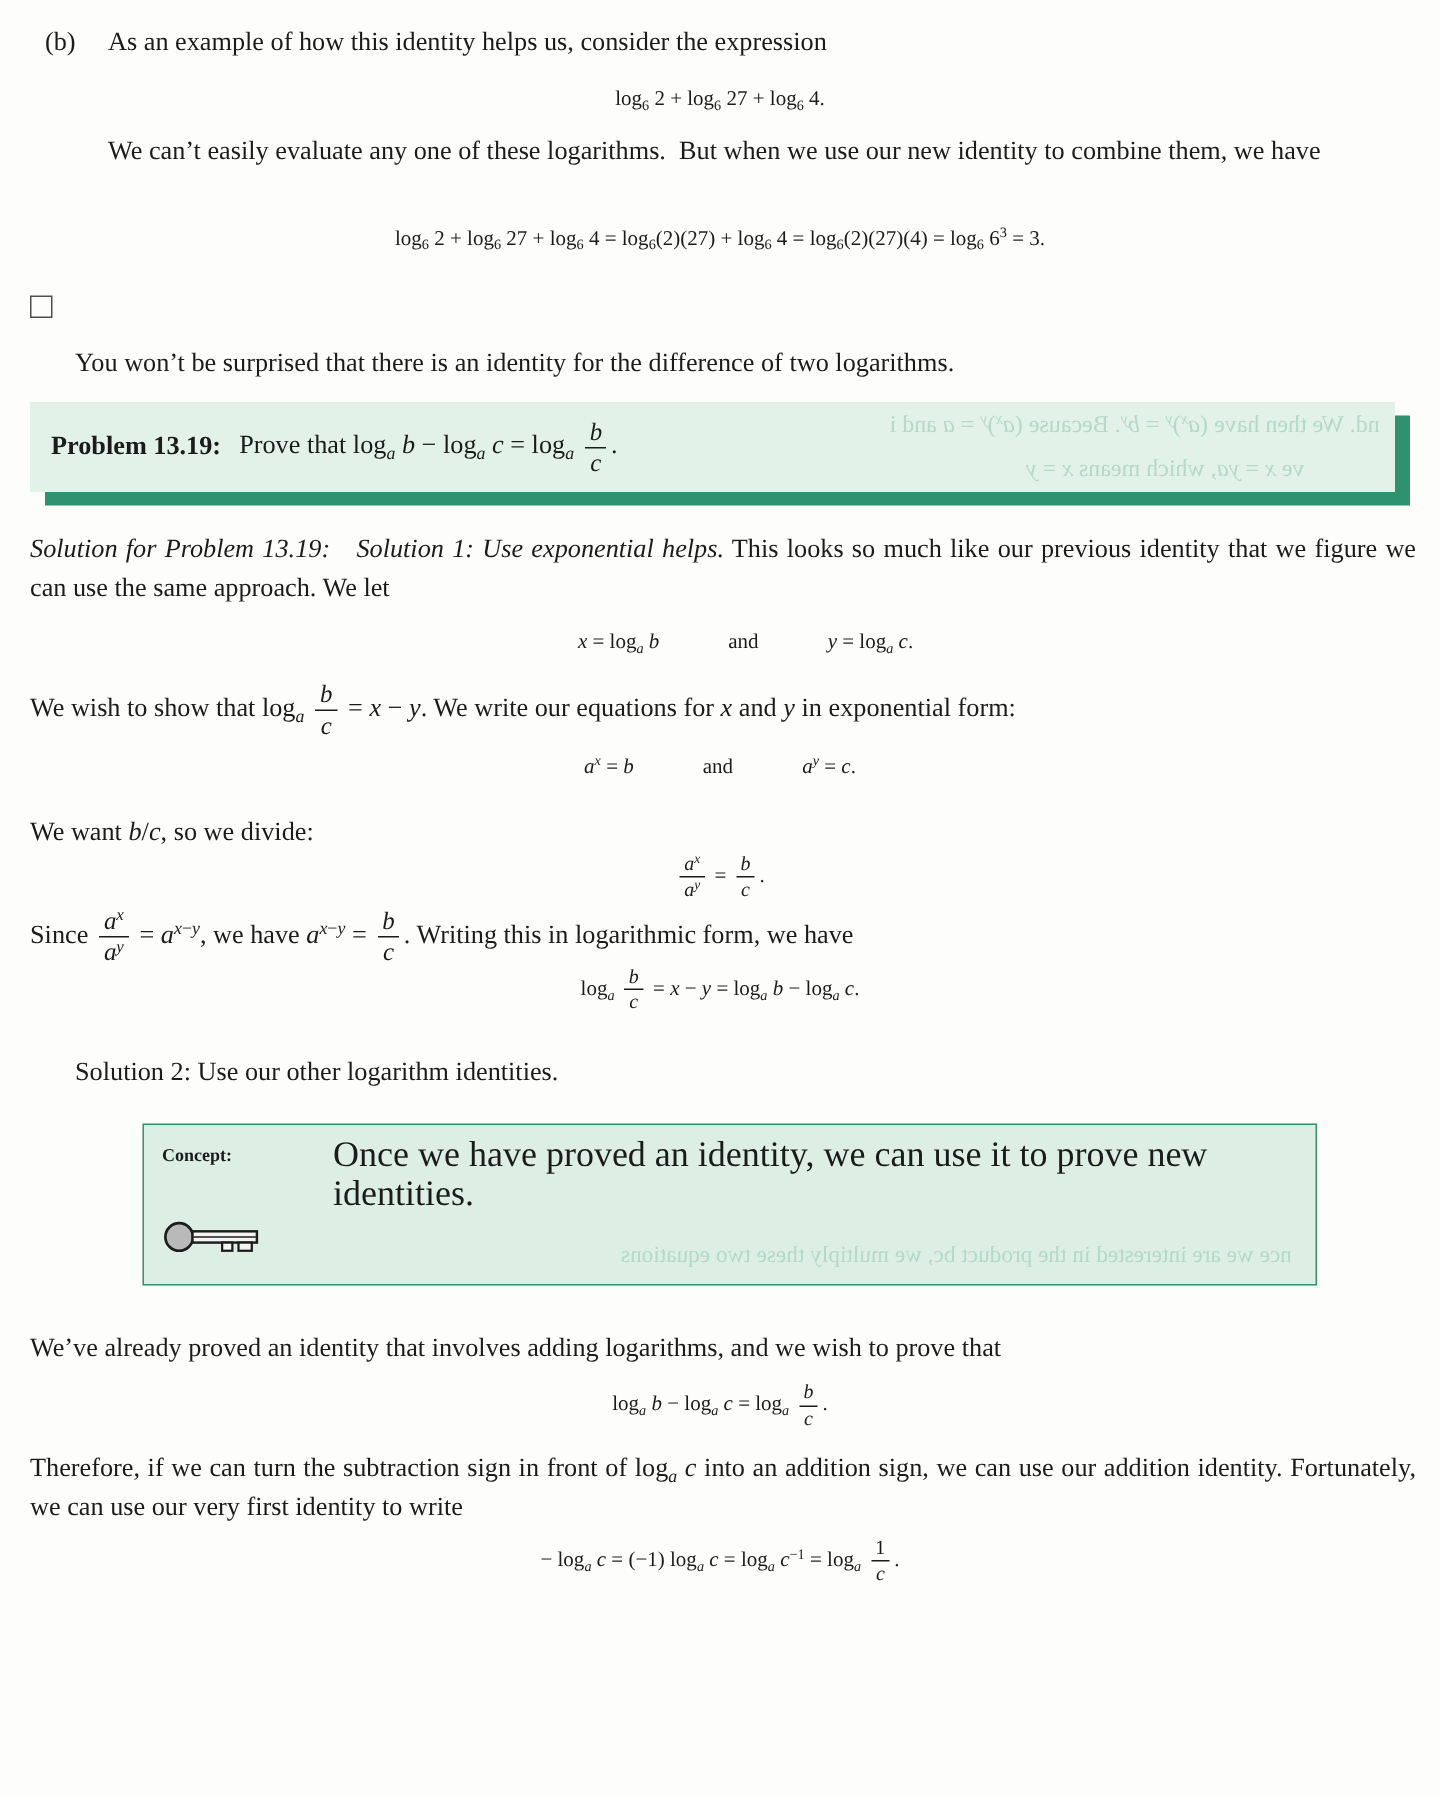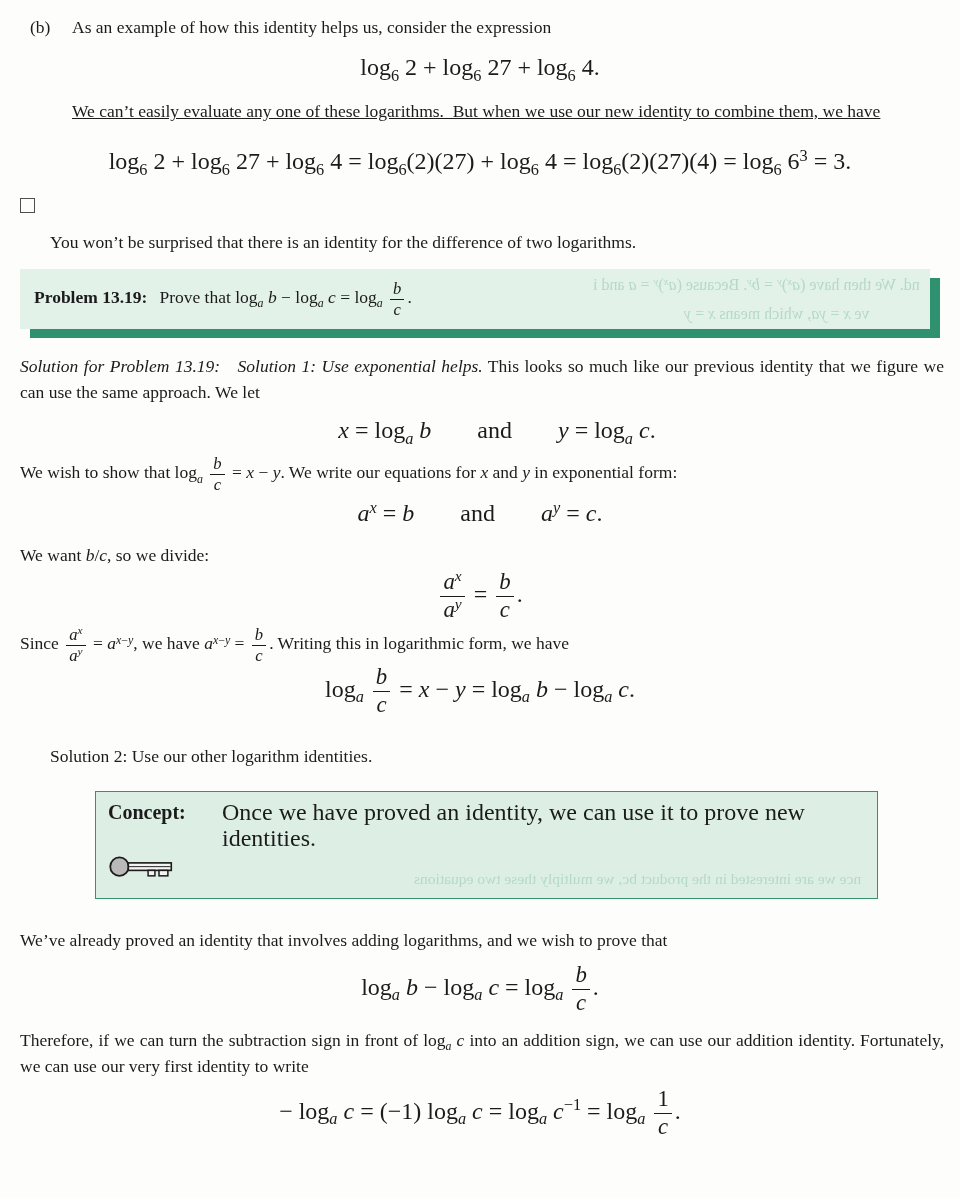--- a/index.html
+++ b/index.html
@@ -12,24 +12,24 @@
     font-size:17.5px;
     line-height:26px;
     overflow:hidden;
   }
   i { font-style:italic; }
   sub { font-size:0.68em; vertical-align:-0.35em; line-height:0; }
   sup { font-size:0.68em; vertical-align:0.5em; line-height:0; }
   .item-b { display:flex; padding-top:14px; margin:0 16px 0 30px; }
   .item-b .blabel { width:42px; flex:none; }
   .item-b .btext { flex:1; }
-  .display { text-align:center; font-size:24px; }
+  .display { text-align:center; font-size:14px; }
   .d1 { margin-top:14px; }
-  .para-b { margin:18px 16px 0 72px; text-align:justify;text-decoration:underline; }
-  .d2 { margin-top:24px; }
+  .para-b { margin:7px 16px 0 72px; text-align:justify; }
+  .d2 { margin-top:34px; }
   .endbox {
     width:13px; height:13px;
     border:1.5px solid #4e4e4e;
     margin:24px 0 0 20px;
   }
   .younot { margin:16px 16px 0 50px; }
   .problem-box {
     position:relative;
     margin:14px 30px 0 20px;
     background:#e3f2e9;
@@ -65,21 +65,21 @@
   .concept-box {
     position:relative;
     margin:22px 82px 0 95px;
     background:#ddefe5;
     border:1.5px solid #35926b;
     padding:7px 12px 8px;
     display:grid;
     grid-template-columns:100px 1fr;
     grid-column-gap:14px;
   }
-  .clabel { font-weight:bold; font-size:20px; }
+  .clabel { font-weight:bold; font-size:12px; }
   .ctext { font-size:24px; position:relative; z-index:2; }
   .keywrap { margin-top:2px; }
   .cghost { bottom:8px; right:16px; font-size:15.5px; }
   .proved { margin:28px 16px 0 20px; }
   .d7 { margin-top:10px; }
   .therefore { margin:12px 16px 0 20px; text-align:justify; }
   .d8 { margin-top:8px; }
   .frac {
     display:inline-flex;
     flex-direction:column;

